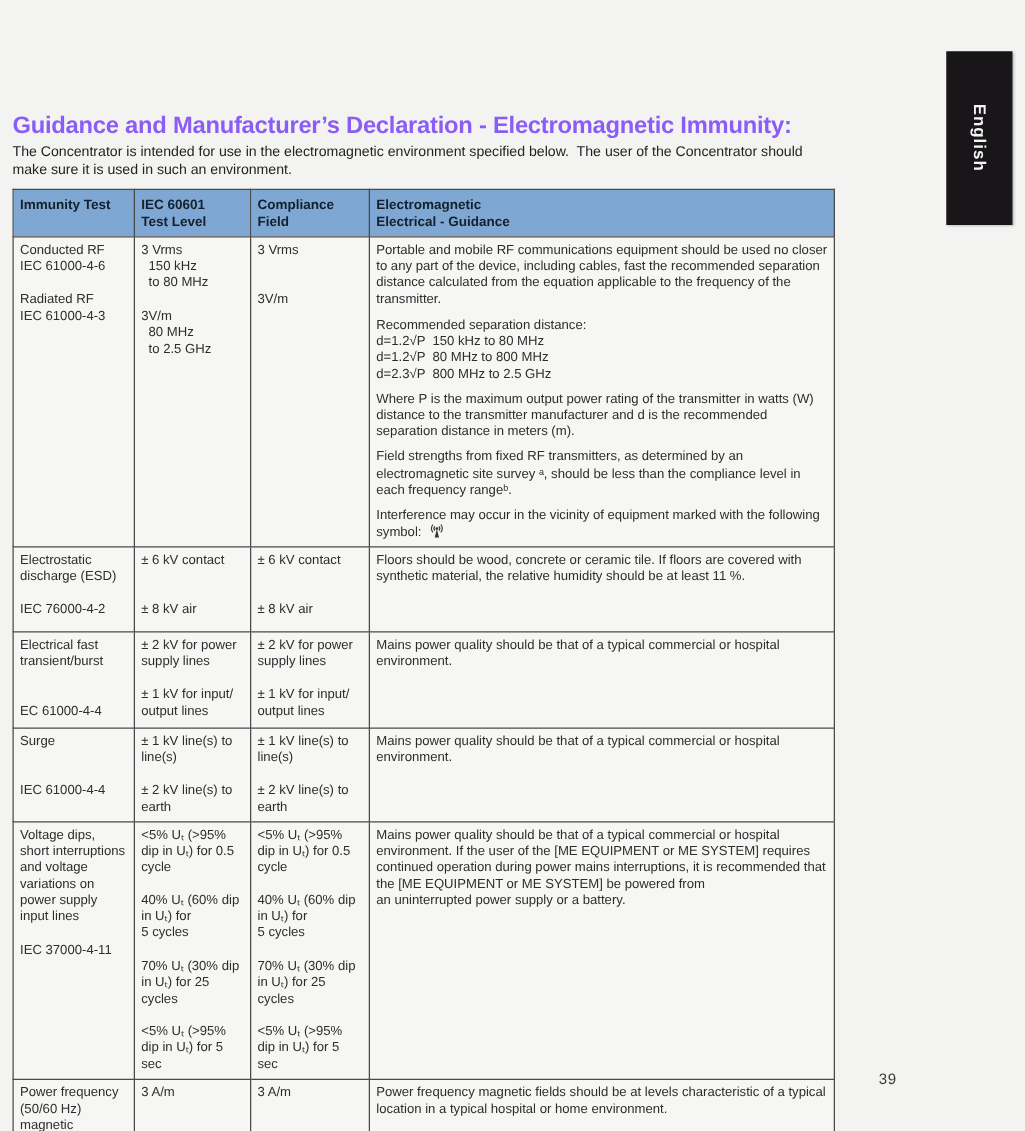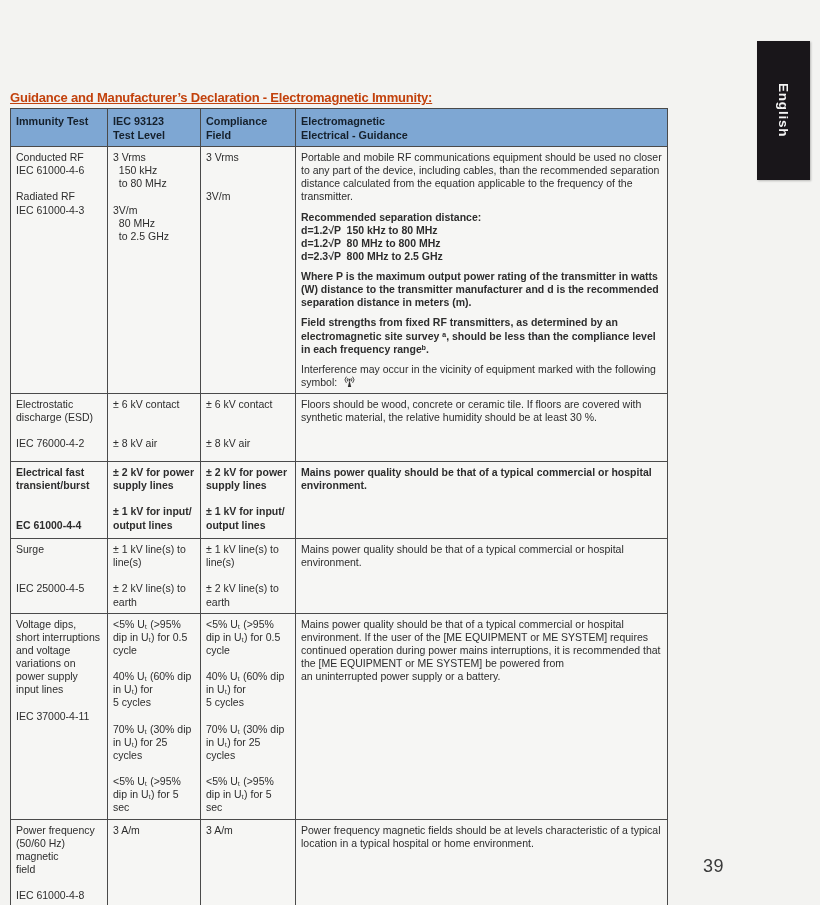--- a/index.html
+++ b/index.html
@@ -35,26 +35,25 @@
     font-weight:bold;
     letter-spacing:0.8px;
   }
   .content{
     position:absolute;
     left:10px;
     top:90px;
     width:658px;
   }
   .title{
-    font-size:13px;
+    font-size:19px;
     font-weight:bold;
     margin:0 0 3px 0;
-    color:#c2410c;
+    color:#8b5cf6;
     letter-spacing:-0.2px;
-    text-decoration:underline;
   }
   .intro{
     font-size:11.3px;
     line-height:1.24;
     margin:0 0 8px 0;
     color:#222;
     white-space:pre-wrap;
   }
   table.immunity{
     border-collapse:collapse;
@@ -77,65 +76,66 @@
     text-align:left;
     font-weight:bold;
     color:#15202c;
     font-size:10.8px;
     line-height:1.3;
     padding-top:5px;
   }
   thead tr{height:35px;}
   tbody tr:nth-child(1){height:237px;padding-left:47px;}
   tbody tr:nth-child(2){height:68px;}
-  tbody tr:nth-child(3){height:77px;font-weight:bold;}
+  tbody tr:nth-child(3){height:77px;}
   tbody tr:nth-child(4){height:73px;}
   tbody tr:nth-child(5){height:167px;}
   tbody tr:nth-child(6){height:78px;}
   .pre{white-space:pre-wrap;display:block;}
   .v-offset{padding-top:114px;}
   .para{white-space:pre-wrap;}
-  .para + .para{margin-top:7px;font-weight:bold;}
+  .para + .para{margin-top:7px;}
   .symbol-line{margin-top:7px;}
   .radiation-icon{display:inline-block;vertical-align:-2px;margin-left:3px;}
   .page-number{
     position:absolute;
     left:703px;
     top:856px;
-    font-size:18px;
+    font-size:12px;
     color:#3a3a3a;
     letter-spacing:0.5px;
   }
 </style>
 </head>
 <body>
 
 <div class="page">
 
   <div class="lang-tab">
     <span class="vtext">English</span>
   </div>
 
   <div class="content">
     <h1 class="title">Guidance and Manufacturer’s Declaration - Electromagnetic Immunity:</h1>
+    <p class="intro">The Concentrator is intended for use in the electromagnetic environment specified below.  The user of the Concentrator should make sure it is used in such an environment.</p>
 
     <table class="immunity">
       <colgroup>
         <col style="width:97px">
           <col style="width:93px">
           <col style="width:95px">
           <col style="width:372px">
       </colgroup>
       <thead>
         <tr>
           <th>
               <span class="pre">Immunity Test</span>
             </th>
           <th>
-              <span class="pre">IEC 93123
+              <span class="pre">IEC 60601
 Test Level</span>
             </th>
           <th>
               <span class="pre">Compliance
 Field</span>
             </th>
           <th>
               <span class="pre">Electromagnetic
 Electrical - Guidance</span>
             </th>
@@ -160,21 +160,21 @@
   to 2.5 GHz</span>
             </td>
           <td class="v-offset">
               <span class="pre">3 Vrms
 
 
 3V/m</span>
             </td>
           <td>
             <div>
-                <div class="para">Portable and mobile RF communications equipment should be used no closer to any part of the device, including cables, than the recommended separation distance calculated from the equation applicable to the frequency of the transmitter.</div>
+                <div class="para">Portable and mobile RF communications equipment should be used no closer to any part of the device, including cables, fast the recommended separation distance calculated from the equation applicable to the frequency of the transmitter.</div>
                 <div class="para">Recommended separation distance:
 d=1.2√P  150 kHz to 80 MHz
 d=1.2√P  80 MHz to 800 MHz
 d=2.3√P  800 MHz to 2.5 GHz</div>
                 <div class="para">Where P is the maximum output power rating of the transmitter in watts (W) distance to the transmitter manufacturer and d is the recommended separation distance in meters (m).</div>
                 <div class="para">Field strengths from fixed RF transmitters, as determined by an electromagnetic site survey ᵃ, should be less than the compliance level in each frequency rangeᵇ.</div>
               </div>
             <div class="symbol-line"><span>Interference may occur in the vicinity of equipment marked with the following symbol: </span><svg class="radiation-icon" width="13" height="12" viewBox="0 0 13 12" xmlns="http://www.w3.org/2000/svg">
                   <circle cx="6.5" cy="3.8" r="1.1" fill="#333"></circle>
                   <path d="M4.9 2.1 A2.5 2.5 0 0 0 4.9 5.5" stroke="#333" fill="none" stroke-width="0.9"></path>
@@ -198,21 +198,21 @@
 
 ± 8 kV air</span>
             </td>
           <td>
               <span class="pre">± 6 kV contact
 
 
 ± 8 kV air</span>
             </td>
           <td>
-              <span class="pre">Floors should be wood, concrete or ceramic tile. If floors are covered with synthetic material, the relative humidity should be at least 30 %.</span>
+              <span class="pre">Floors should be wood, concrete or ceramic tile. If floors are covered with synthetic material, the relative humidity should be at least 11 %.</span>
             </td>
         </tr>
         <tr>
           <td>
               <span class="pre">Electrical fast
 transient/burst
 
 
 EC 61000-4-4</span>
             </td>
@@ -232,21 +232,21 @@
             </td>
           <td>
               <span class="pre">Mains power quality should be that of a typical commercial or hospital environment.</span>
             </td>
         </tr>
         <tr>
           <td>
               <span class="pre">Surge
 
 
-IEC 25000-4-5</span>
+IEC 61000-4-4</span>
             </td>
           <td>
               <span class="pre">± 1 kV line(s) to
 line(s)
 
 ± 2 kV line(s) to
 earth</span>
             </td>
           <td>
               <span class="pre">± 1 kV line(s) to

